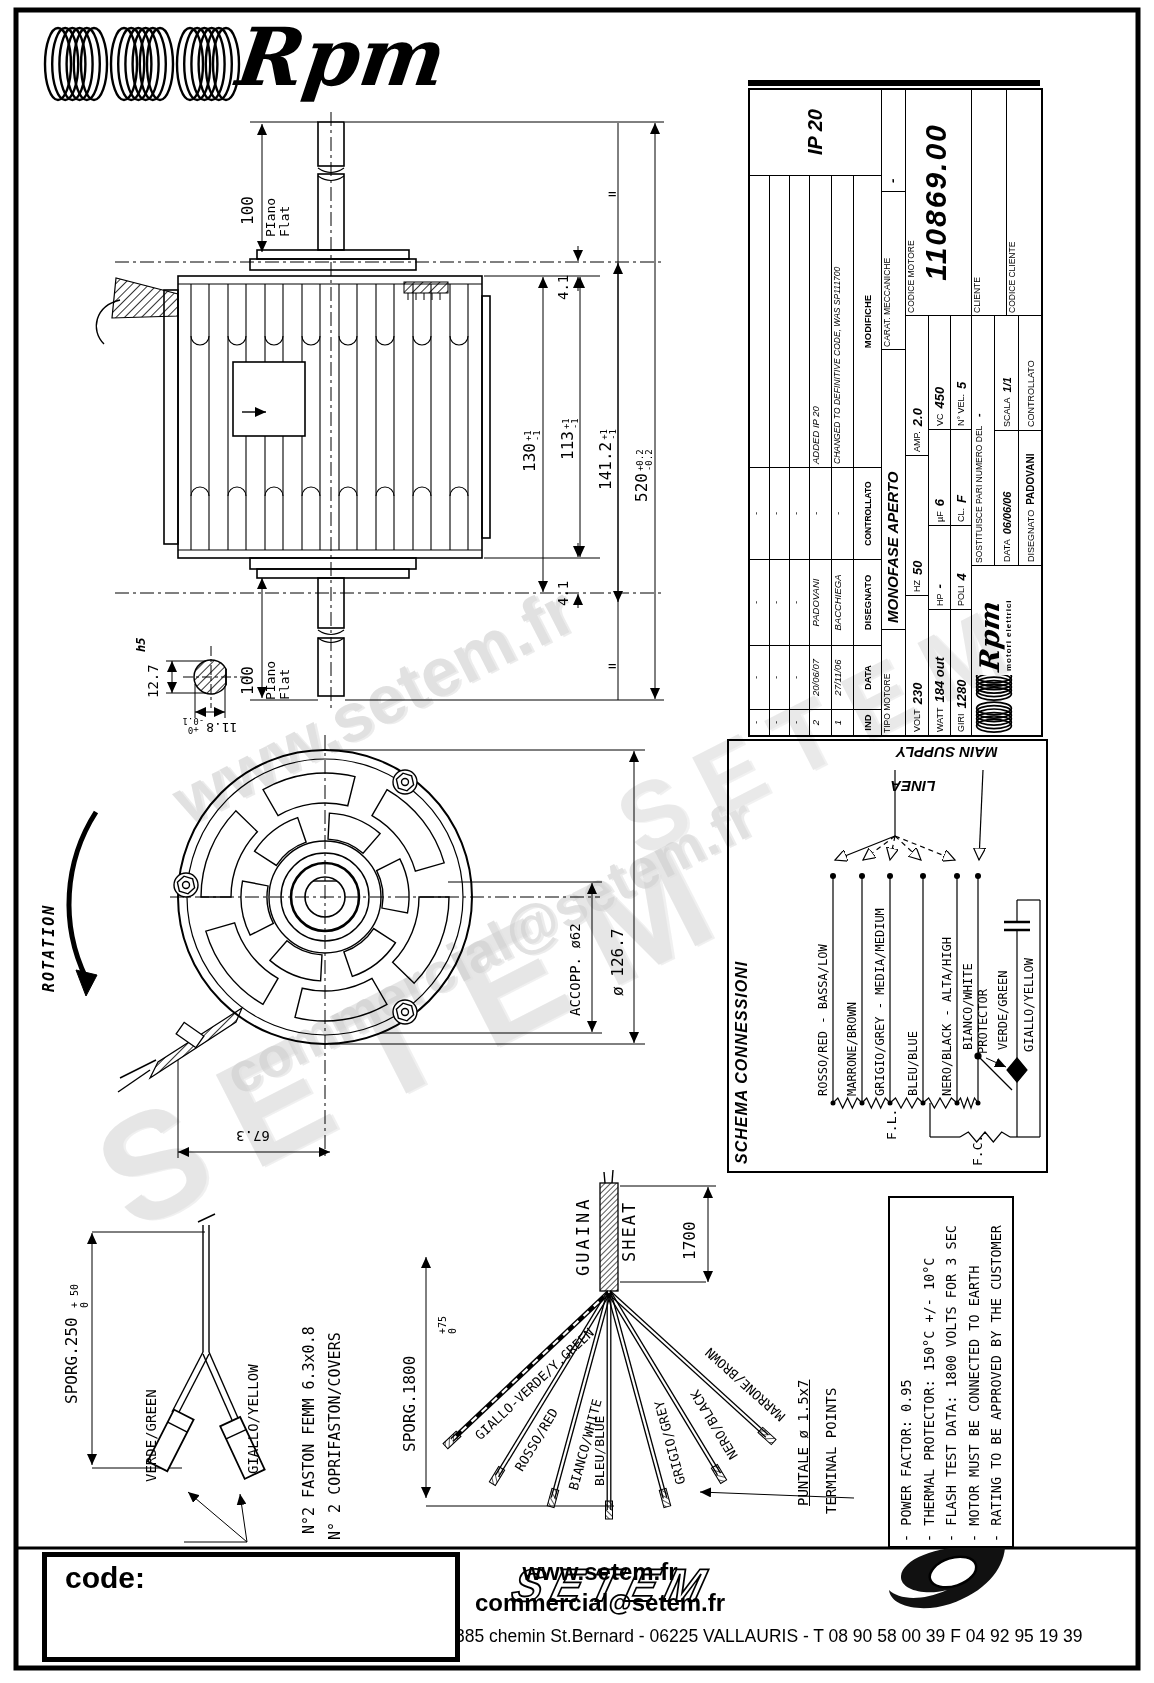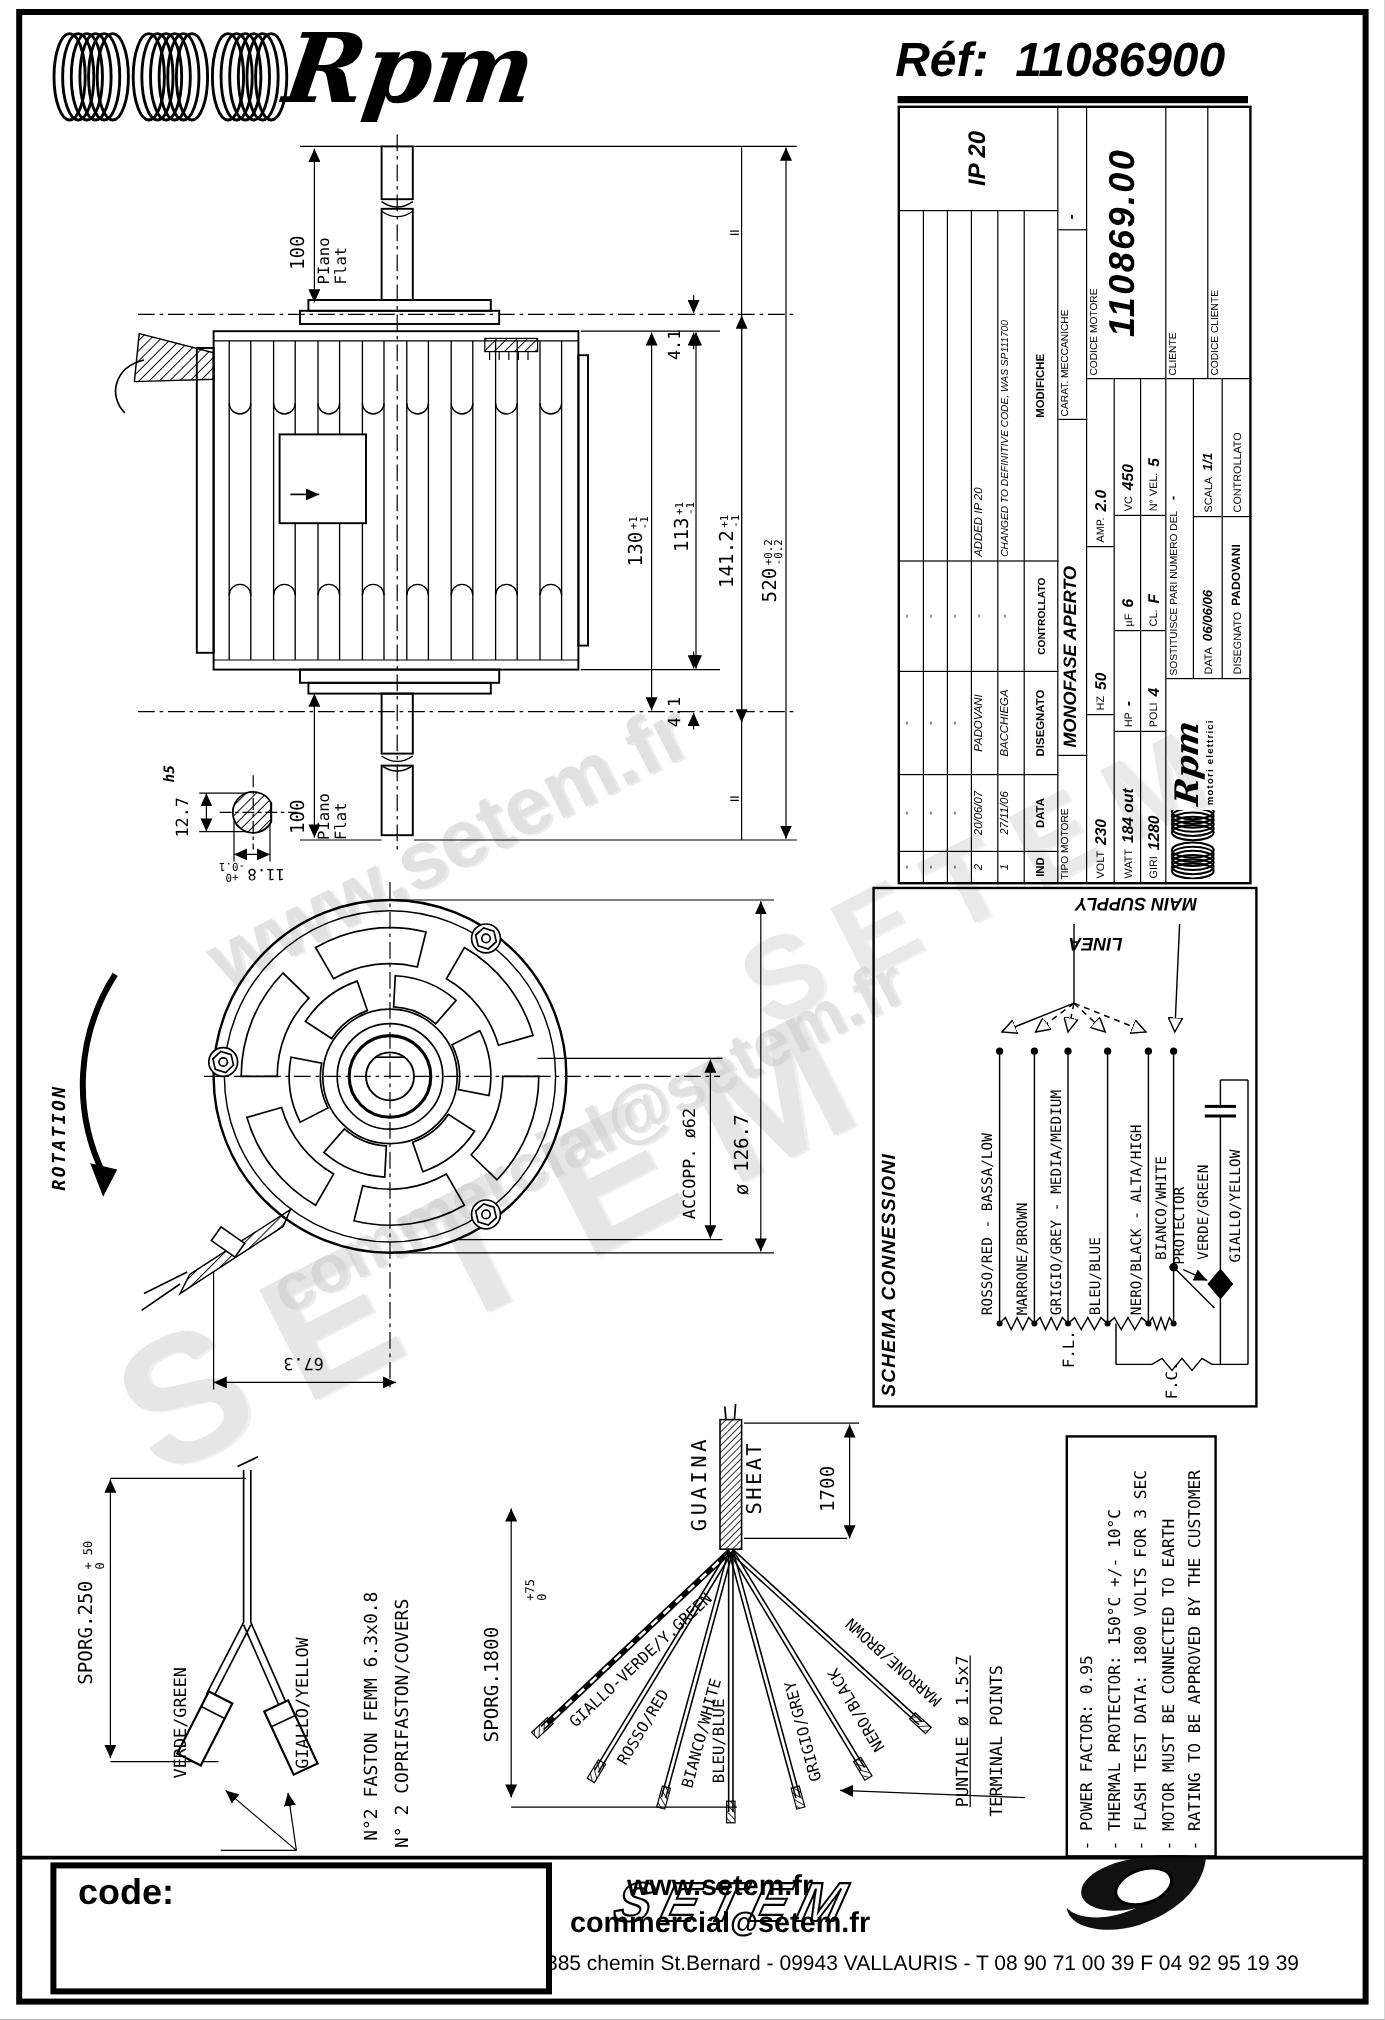--- a/index.html
+++ b/index.html
@@ -377,23 +377,20 @@
     <g>
       <path d="M1005,1548 C950,1540 903,1556 901,1576 C900,1590 925,1596 947,1590 C920,1602 898,1599 889,1590 C891,1607 922,1613 950,1604 C985,1592 1003,1570 1005,1548 Z" fill="#111"></path>
       <ellipse cx="953" cy="1572" rx="24" ry="14" transform="rotate(-18 953 1572)" fill="#fff" stroke="#000" stroke-width="2.5"></ellipse>
       <g transform="translate(1000,0) skewX(-14) translate(-1000,0)">
         <text x="1008" y="1601" font-size="46" font-style="italic" font-weight="bold" fill="#fff" stroke="#000" stroke-width="1.8" letter-spacing="8" text-anchor="middle" font-family="Liberation Sans, sans-serif">SETEM</text>
       </g>
     </g>
   </svg>
 
   <div class="brand">Rpm</div>
-  <div class="ref">
-    <span>Réf:</span>&nbsp;&nbsp;<span>11086900</span>
-  </div>
   <div class="refbar"></div>
 
   <div class="vlab" style="left:240px;top:225px;font-size:16px;">100</div>
   <div class="vlab" style="left:264px;top:237px;font-size:13px;line-height:14px;"><span>PIano</span><br><span>Flat</span></div>
   <div class="vlab" style="left:240px;top:695px;font-size:16px;">100</div>
   <div class="vlab" style="left:264px;top:700px;font-size:13px;line-height:14px;"><span>PIano</span><br><span>Flat</span></div>
   <div class="vlab" style="left:556px;top:300px;">4.1</div>
   <div class="vlab" style="left:556px;top:606px;">4.1</div>
   <div class="vlab" style="left:522px;top:472px;font-size:16px;">
     <span>130</span><span class="tol">
@@ -648,14 +645,14 @@
       </div>
   </div>
 
   <div class="codebox">
     <div class="codelab">code:</div>
   </div>
   <div class="site">
     <div>www.setem.fr</div>
     <div>commercial@setem.fr</div>
   </div>
-  <div class="addr">885 chemin St.Bernard  -  09943 VALLAURIS  -  T 08 90 71 00 39   F 04 92 95 19 39</div>
+  <div class="addr">885 chemin St.Bernard  -  06225 VALLAURIS  -  T 08 90 58 00 39   F 04 92 95 19 39</div>
 </div>
 
 </body></html>

